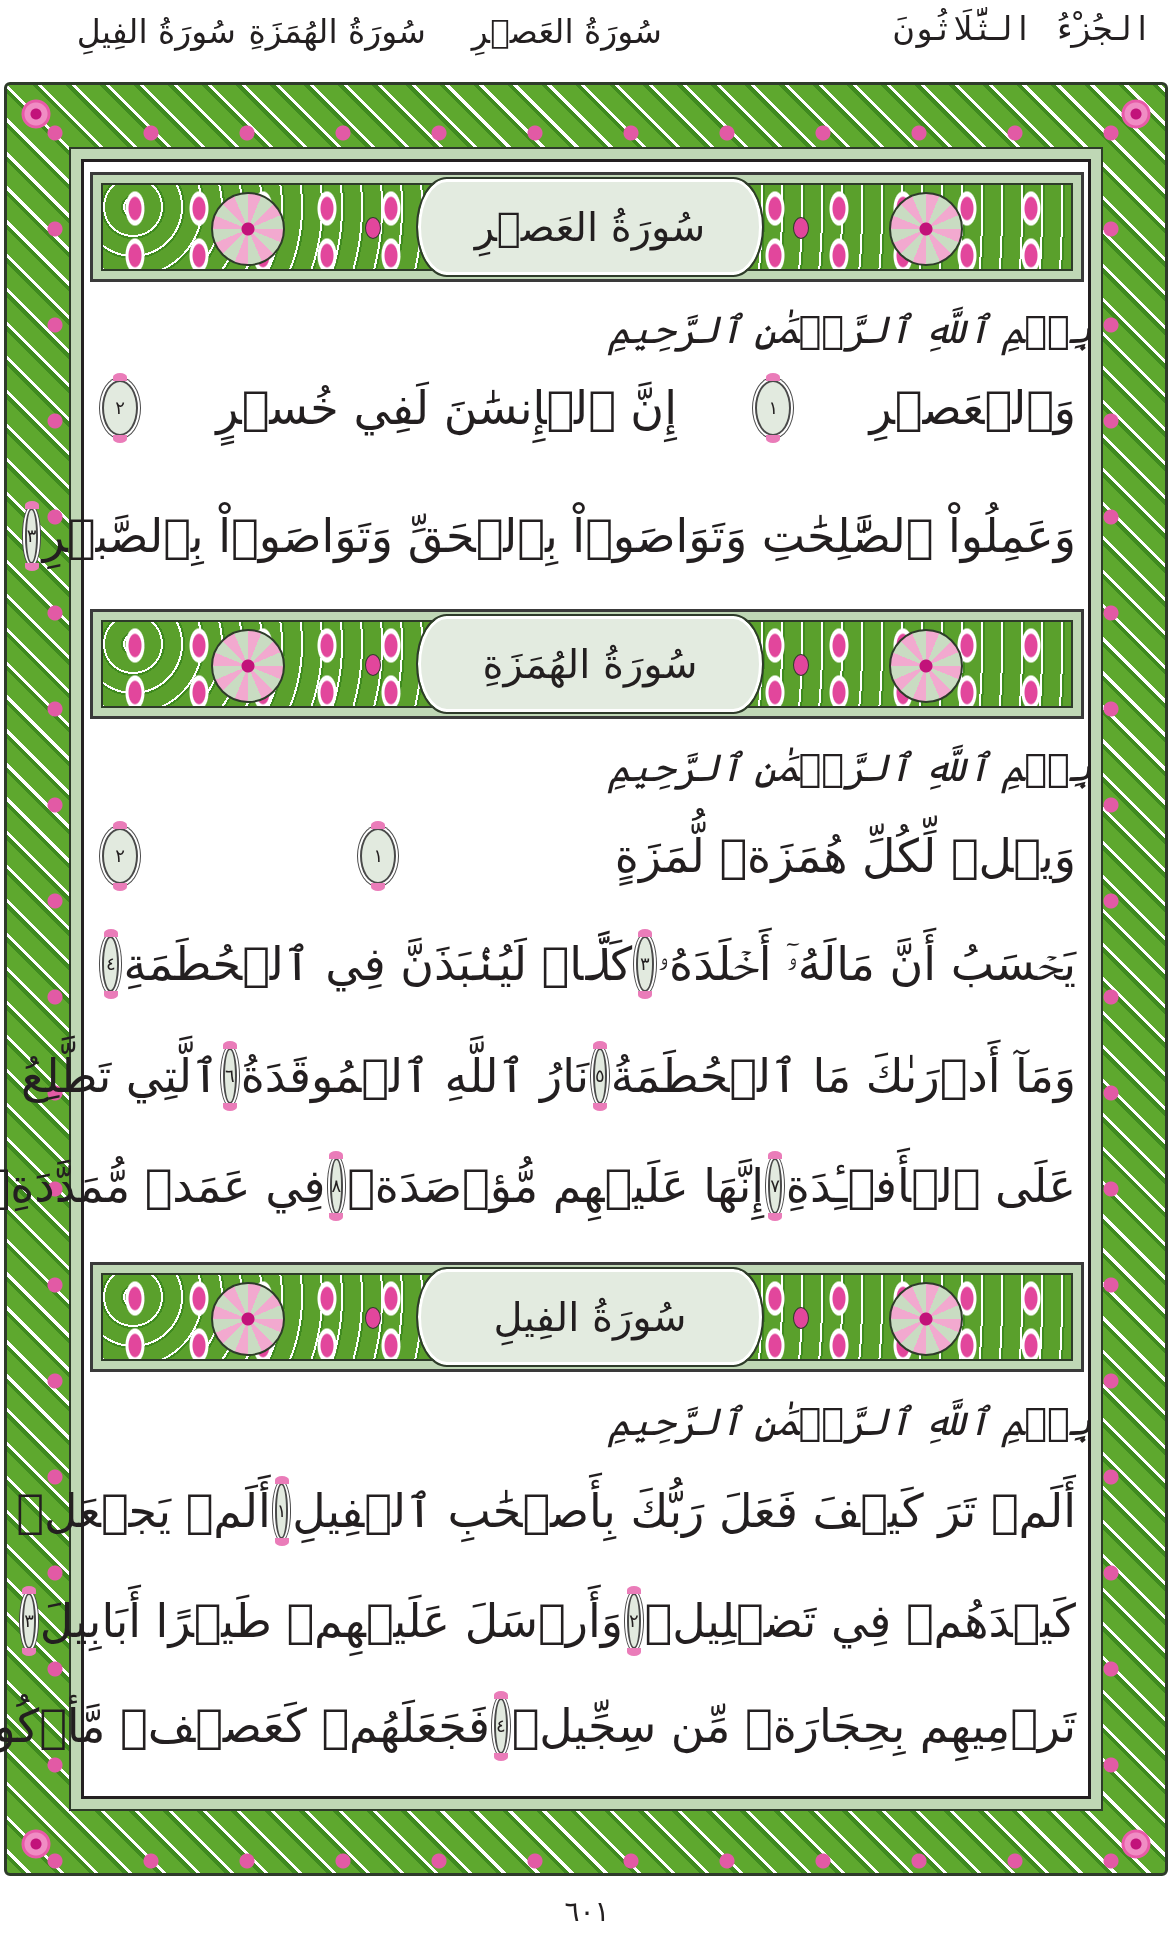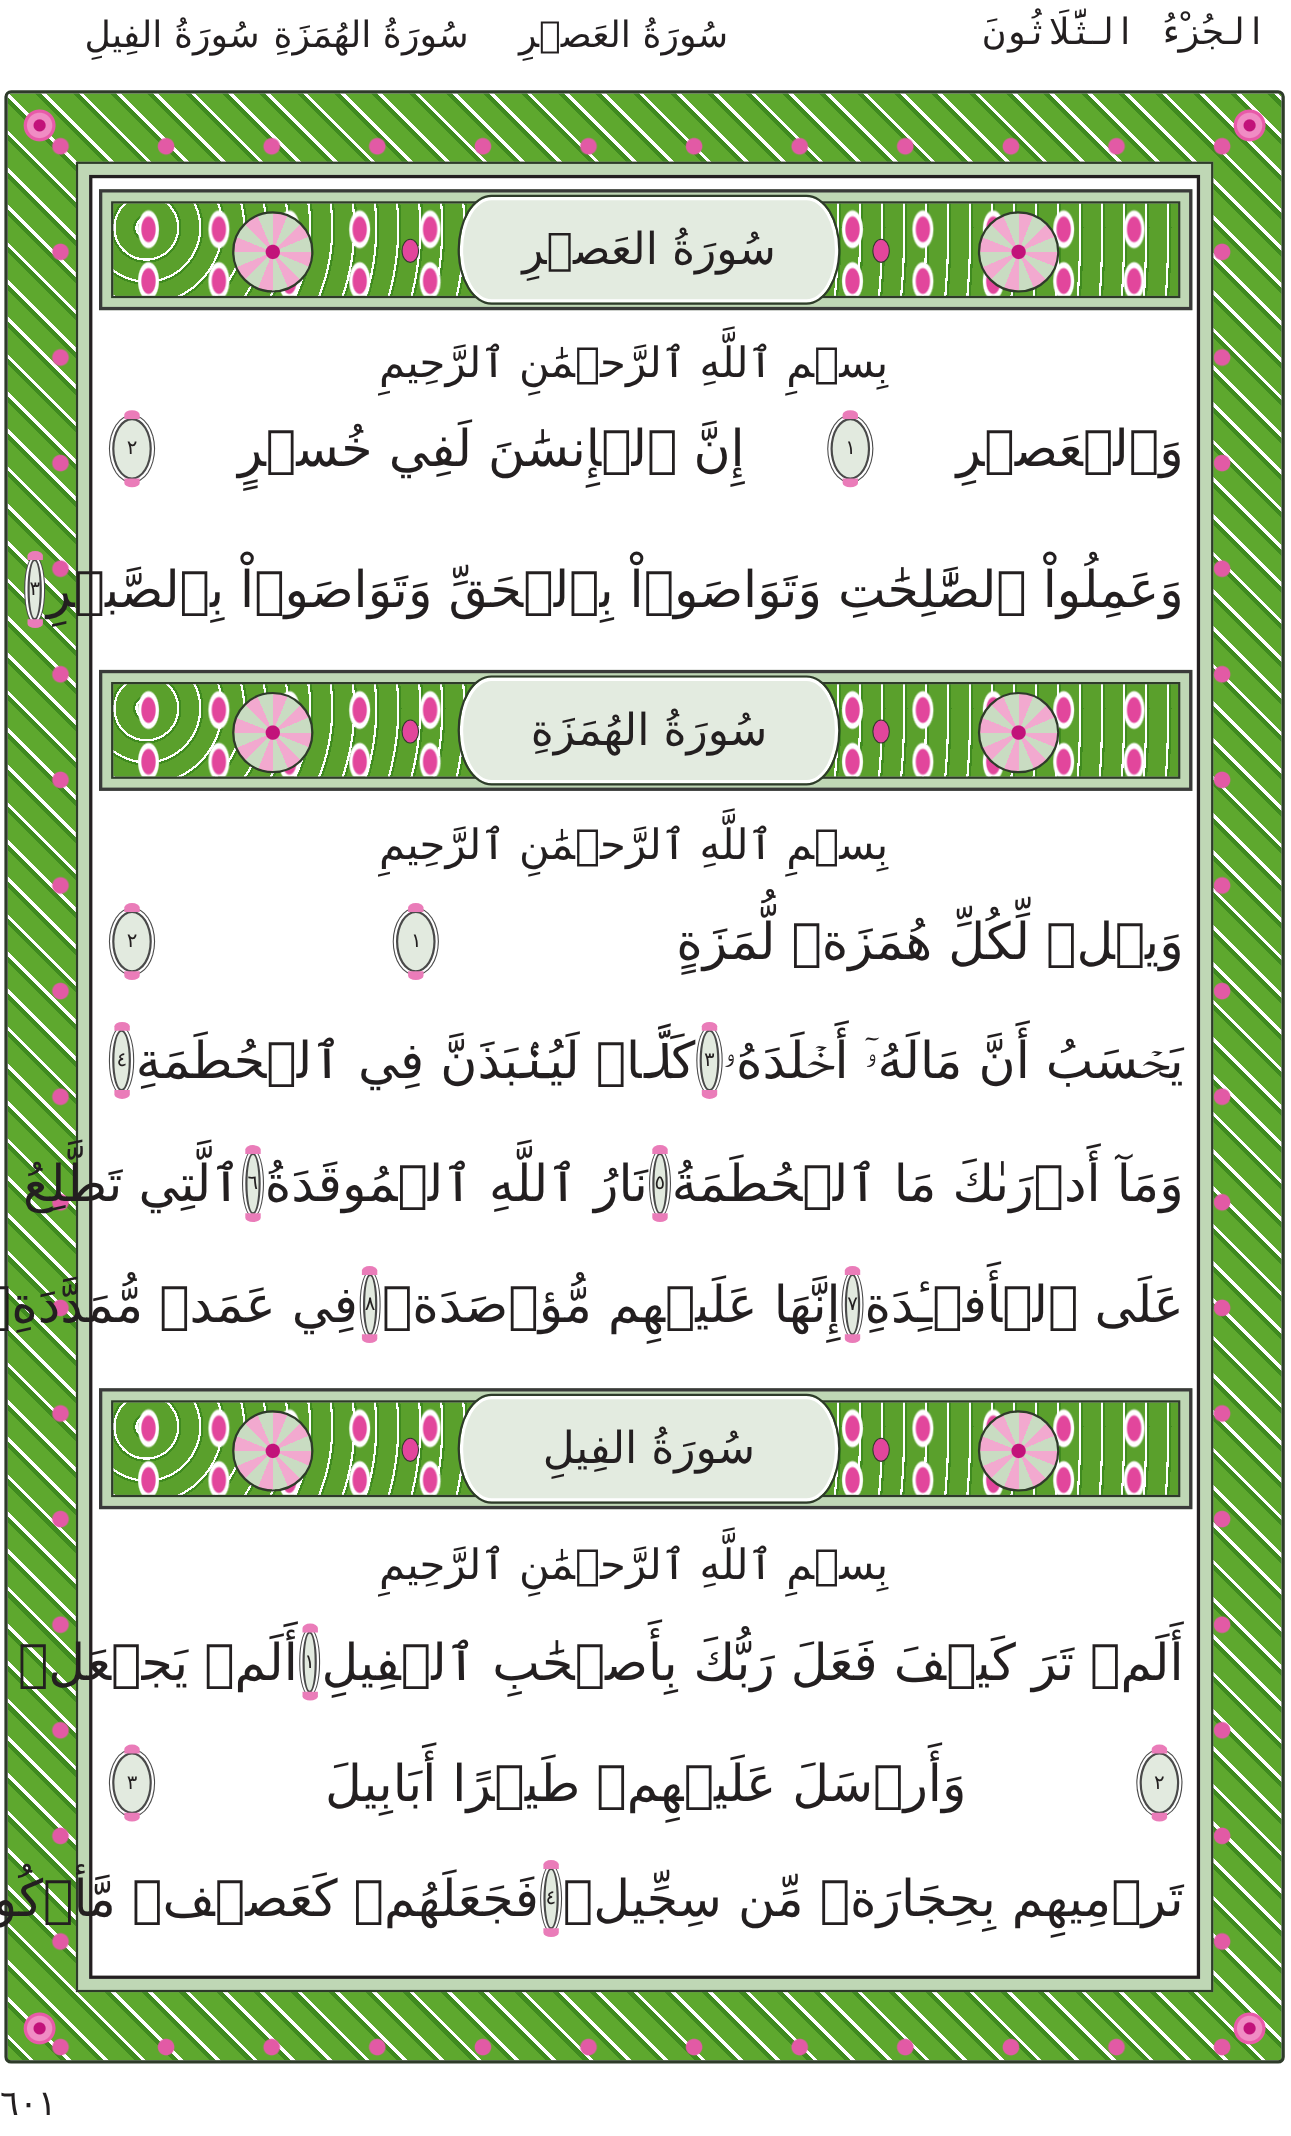--- a/index.html
+++ b/index.html
@@ -47,38 +47,38 @@
   .rosette.right { right:108px; }
   .bud { position:absolute; top:50%; width:14px; height:20px; margin-top:-10px; border-radius:50%;
          background:#e2469c; border:1px solid #2e3b2a; }
   .bud.left { left:262px; } .bud.right { right:262px; }
   .cartouche { position:absolute; left:50%; top:4px; bottom:4px; width:338px; margin-left:-169px;
                background:#e3ebe0; border:3px solid #ffffff; outline:2px solid #2e3b2a;
                border-radius:30px / 50px; display:flex; align-items:center; justify-content:center; }
   .cartouche span { font-size:40px; direction:rtl; line-height:1; }
 
   
-  .basmala { position:absolute; left:79px; width:994px; text-align:center; direction:rtl;
-             font-size:38px; line-height:60px; }
+  .basmala { position:absolute; left:98px; width:994px; direction:rtl;
+             font-size:38px; line-height:60px;font-style:italic; }
   .line { position:absolute; left:98px; width:978px; direction:rtl; text-align:justify;
           text-align-last:justify; font-size:46px; line-height:72px; white-space:nowrap;
           display:flex; justify-content:space-between; align-items:center; }
   .line .seg { display:inline-block; }
 
   .ayah { display:inline-flex; align-items:center; justify-content:center;
           width:32px; height:52px; margin:0 4px; border-radius:50% / 50%;
           background:#e2eadf; border:2px solid #4a4a4a; box-shadow:0 0 0 2px #ffffff, 0 0 0 3px #4a4a4a;
           font-size:18px; position:relative; vertical-align:middle; }
   .ayah::before { content:""; position:absolute; top:-9px; left:50%; width:14px; height:8px; margin-left:-7px;
                   border-radius:50% 50% 0 0; background:#ea7cb9; }
   .ayah::after  { content:""; position:absolute; bottom:-9px; left:50%; width:14px; height:8px; margin-left:-7px;
                   border-radius:0 0 50% 50%; background:#ea7cb9; }
 
-  .page-number { position:absolute; left:0; width:1174px; top:1888px; 
-                 font-size:32px; line-height:48px; }
+  .page-number { position:absolute; left:0; width:1174px; top:1888px; text-align:center;
+                 font-size:28px; line-height:48px; }
 </style>
 </head>
 <body>
 
 <div class="page-header">
   <span class="h-item h-juz">الجُزْءُ الثَّلَاثُونَ</span>
   <span class="h-item h-s1">سُورَةُ العَصۡرِ</span>
   <span class="h-item h-s2">سُورَةُ الهُمَزَةِ</span>
   <span class="h-item h-s3">سُورَةُ الفِيلِ</span>
 </div>
@@ -169,20 +169,21 @@
   </div>
 </div>
 <div class="basmala" style="top:1392px">بِسۡمِ ٱللَّهِ ٱلرَّحۡمَٰنِ ٱلرَّحِيمِ</div>
 
 <div class="line" style="top:1475px">
   <span class="seg">أَلَمۡ تَرَ كَيۡفَ فَعَلَ رَبُّكَ بِأَصۡحَٰبِ ٱلۡفِيلِ</span>
   <span class="ayah">١</span>
   <span class="seg">أَلَمۡ يَجۡعَلۡ</span>
 </div>
 <div class="line" style="top:1585px">
+  <span class="seg">كَيۡدَهُمۡ فِي تَضۡلِيلٖ</span>
   <span class="ayah">٢</span>
   <span class="seg">وَأَرۡسَلَ عَلَيۡهِمۡ طَيۡرًا أَبَابِيلَ</span>
   <span class="ayah">٣</span>
 </div>
 <div class="line" style="top:1690px">
   <span class="seg">تَرۡمِيهِم بِحِجَارَةٖ مِّن سِجِّيلٖ</span>
   <span class="ayah">٤</span>
   <span class="seg">فَجَعَلَهُمۡ كَعَصۡفٖ مَّأۡكُولِۭ</span>
 
 </div>

